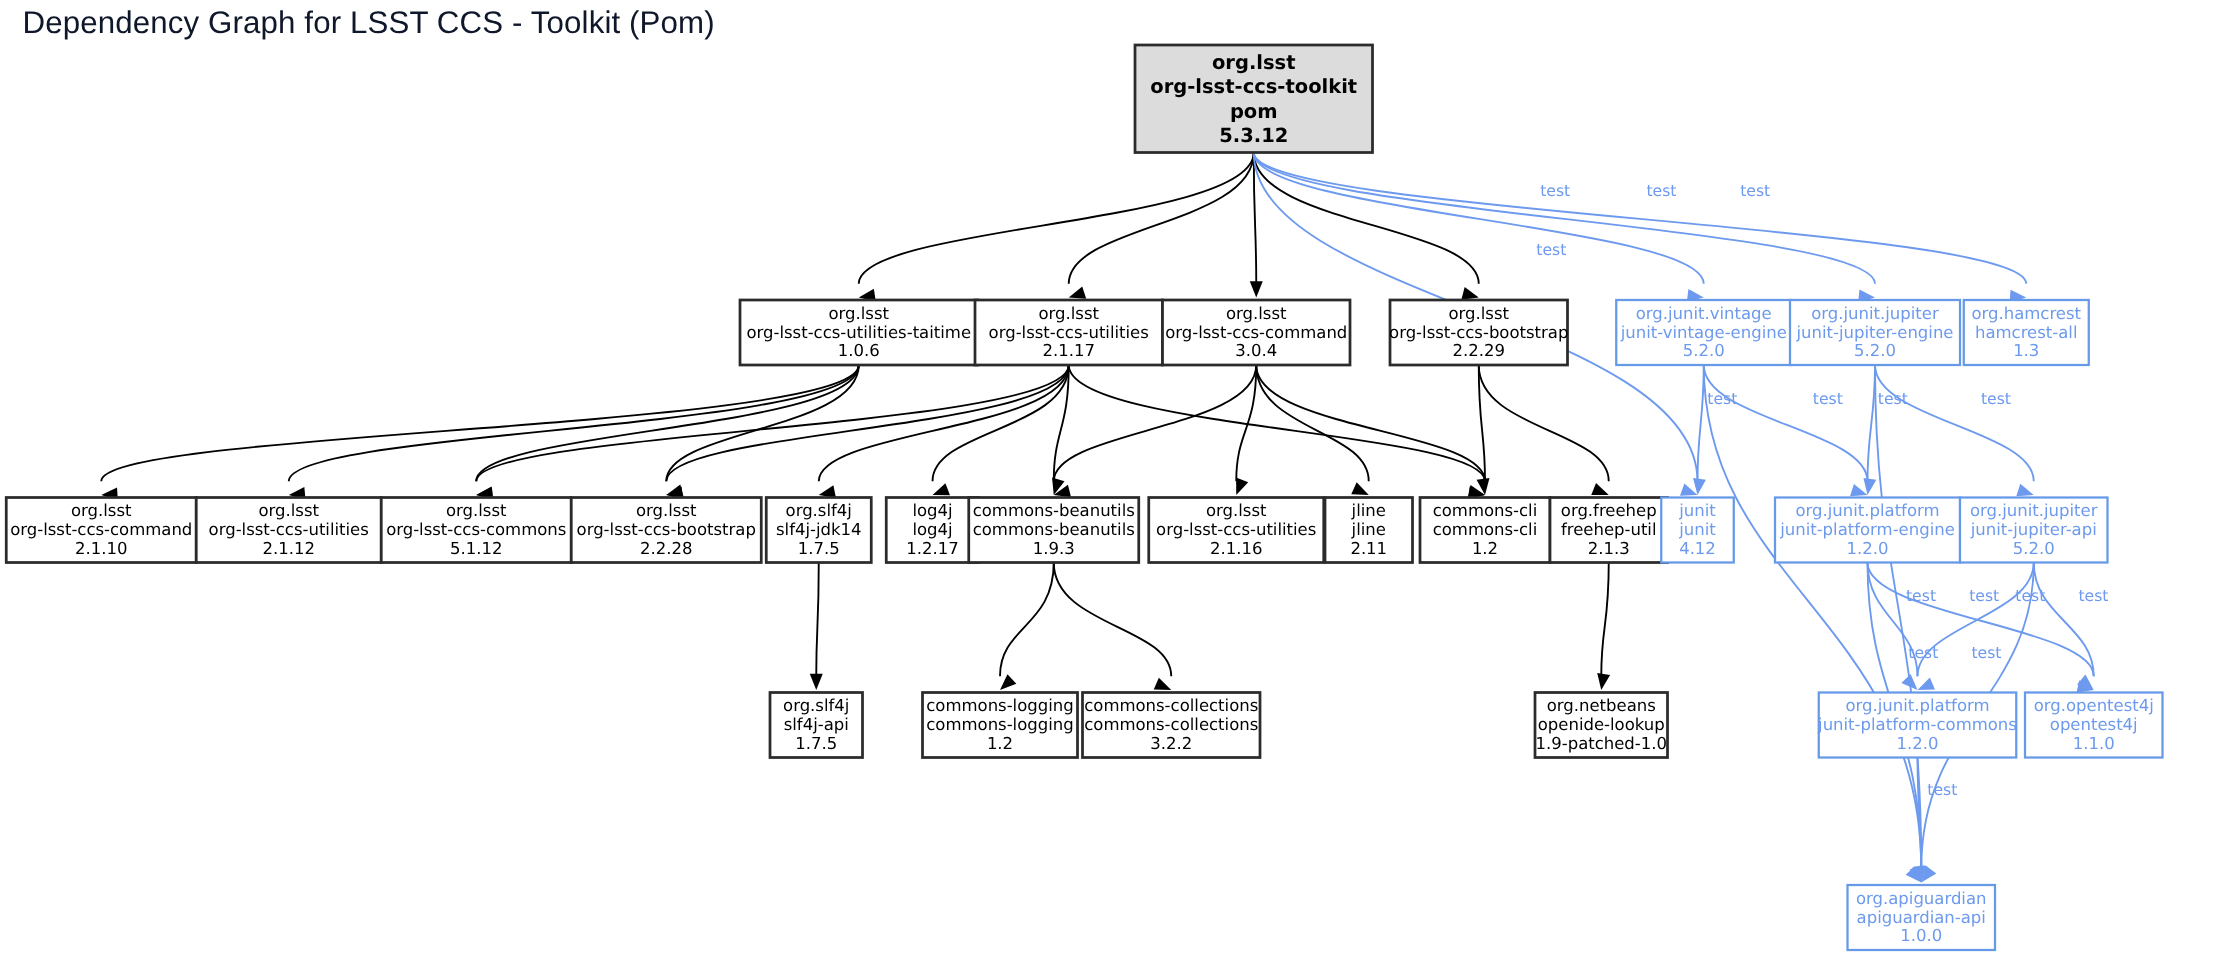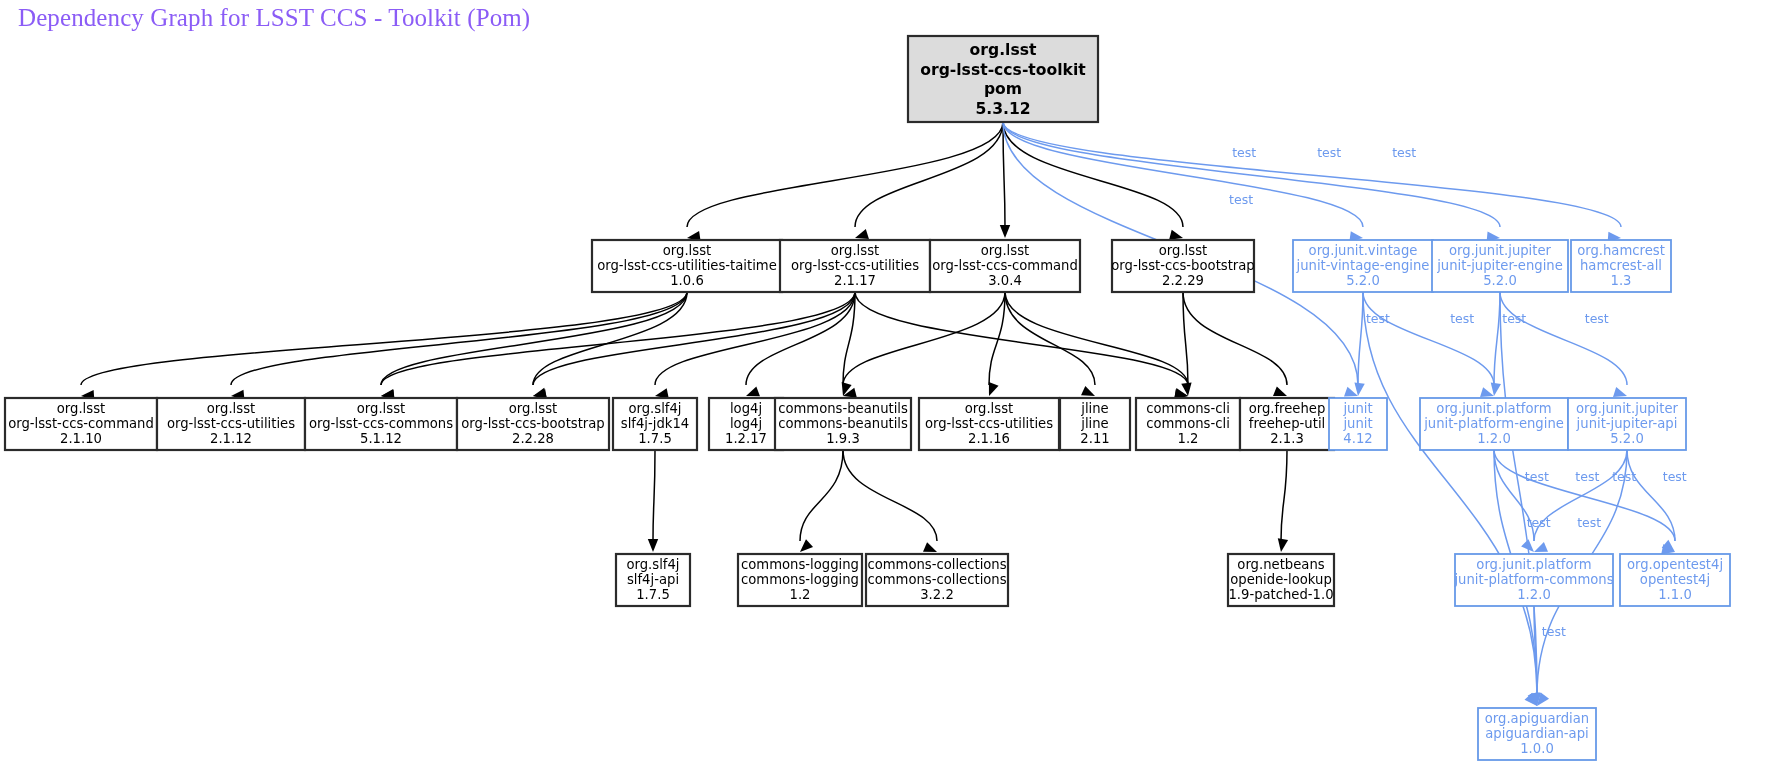--- a/index.html
+++ b/index.html
@@ -1,21 +1,21 @@
 <!DOCTYPE html>
 <html><head>
 <meta charset="utf-8">
 <style>
   html,body{margin:0;padding:0;background:#ffffff;}
   body{width:1771px;height:768px;overflow:hidden;font-family:"DejaVu Sans",sans-serif;}
   #stage{position:relative;width:1771px;height:768px;}
   .title{
     position:absolute;left:18px;top:4px;
-    font-family:Liberation Serif, serif;
-    font-size:25px;color:#8b5cf6;white-space:nowrap;letter-spacing:.1px;
+    font-family:Liberation Sans, sans-serif;
+    font-size:25px;color:#0f172a;white-space:nowrap;letter-spacing:.1px;
   }
   svg#graph{position:absolute;left:0;top:0;width:1771px;height:768px;}
   .node rect{stroke-width:2.2px;}
   .node.compile rect{fill:#ffffff;stroke:#2b2b2b;}
   .node.root rect{fill:#dcdcdc;stroke:#2b2b2b;}
   .node.test rect{fill:#ffffff;stroke:#6699e8;stroke-width:1.8px;}
   .node text{font-family:"DejaVu Sans",sans-serif;font-size:13.2px;text-anchor:middle;fill:#000;}
   .node.test text{fill:#6d9aee;}
   .node.root text{font-size:15.6px;font-weight:bold;fill:#000;}
   .edge{fill:none;stroke:#000;stroke-width:1.5px;}

